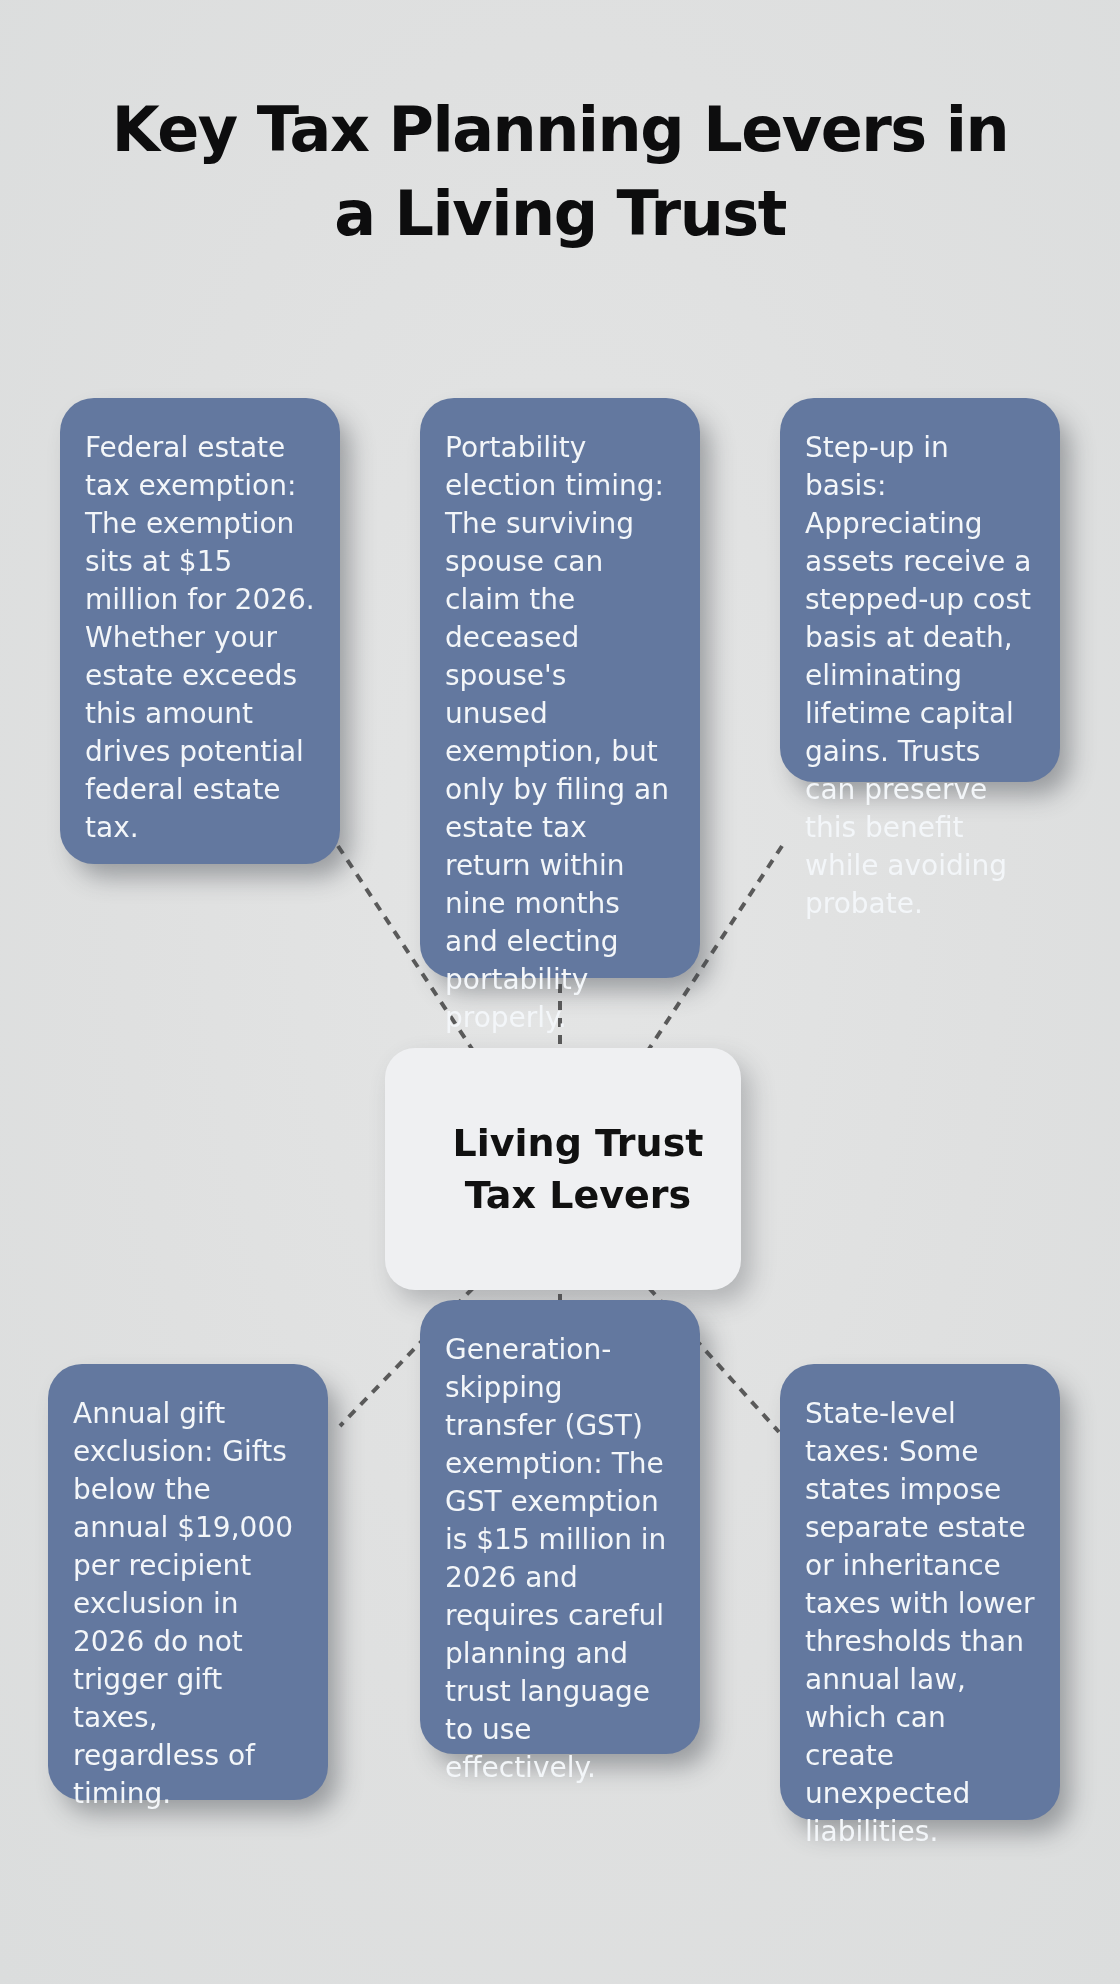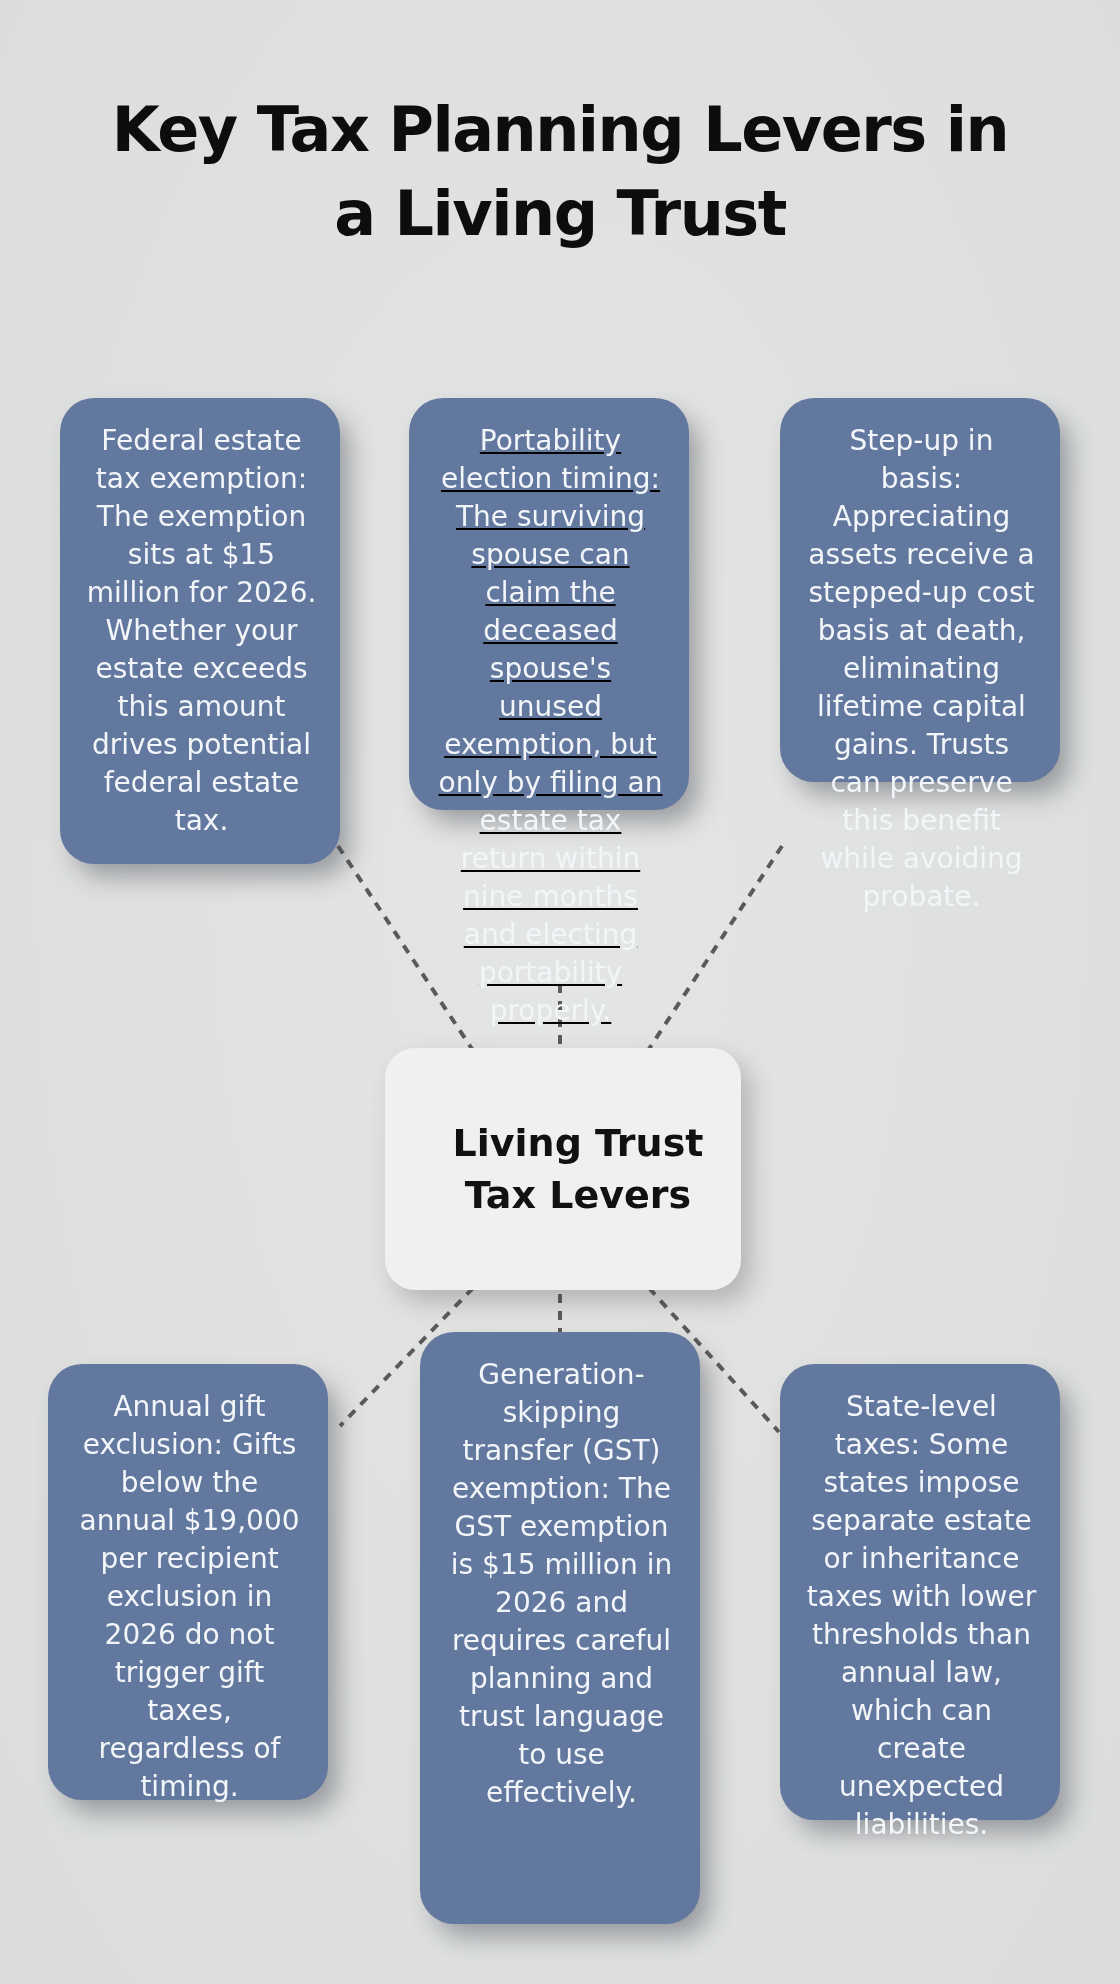--- a/index.html
+++ b/index.html
@@ -42,31 +42,30 @@
     stroke-dasharray:9 8;
   }
   .node{
     position:absolute;
     width:280px;
     background:var(--node-fill);
     border-radius:34px;
     box-shadow:12px 15px 24px -2px rgba(68,73,80,0.45);
   }
   .node p{
-    padding:24px 22px 24px 25px;
+    padding:31px 22px 24px 25px;
     font-size:28px;
     line-height:38px;
     color:var(--node-text);
-    text-align:center;
   }
   .node.b1{left:60px;top:398px;height:466px;}
-  .node.b2{left:409px;top:398px;height:412px;text-decoration:underline;}
+  .node.b2{left:420px;top:398px;height:580px;}
   .node.b3{left:780px;top:398px;height:384px;}
   .node.b4{left:48px;top:1364px;height:436px;}
-  .node.b5{left:420px;top:1332px;height:592px;}
+  .node.b5{left:420px;top:1300px;height:454px;}
   .node.b6{left:780px;top:1364px;height:456px;}
   .center-node{
     position:absolute;
     left:385px;top:1048px;
     width:356px;height:242px;
     background:var(--center-fill);
     border-radius:30px;
     box-shadow:10px 12px 24px rgba(68,73,80,0.30);
     display:flex;align-items:center;justify-content:center;
   }

